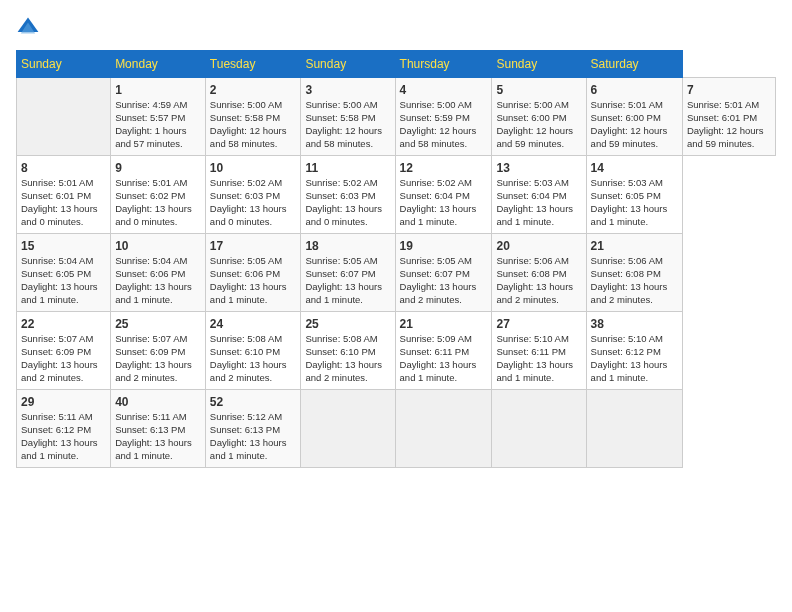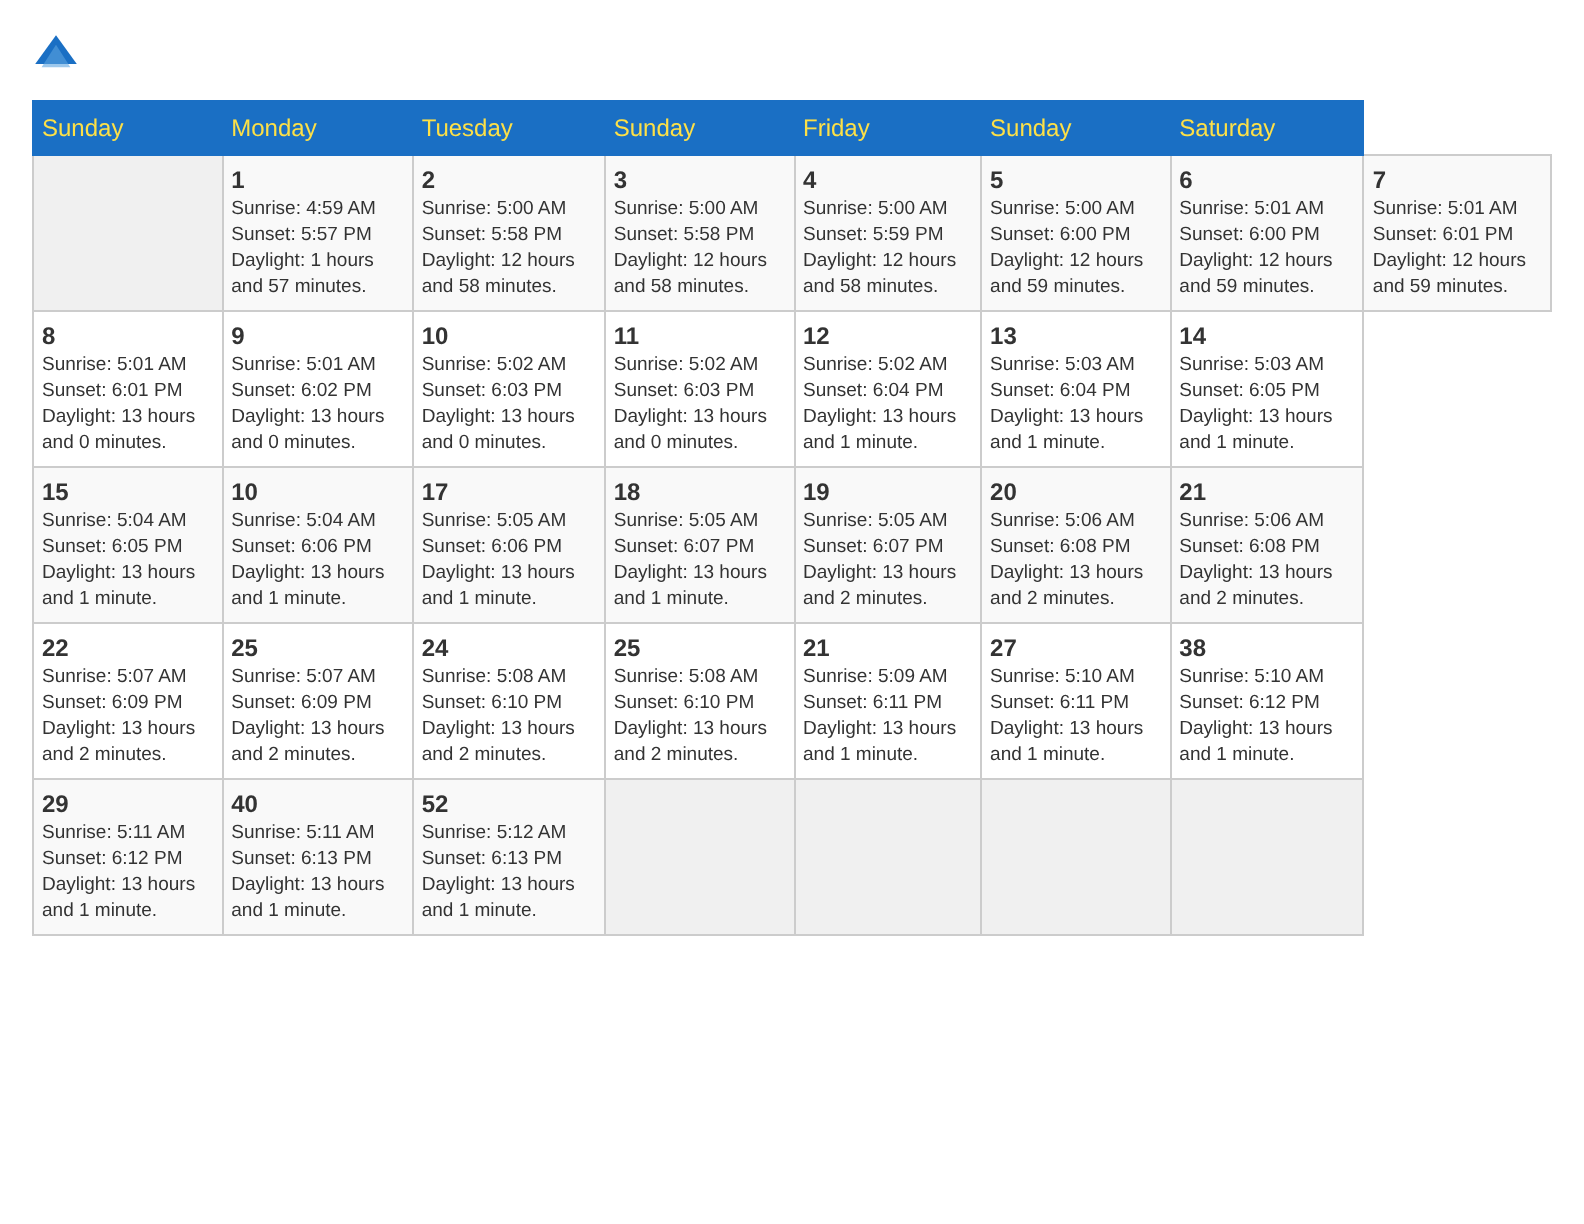--- a/index.html
+++ b/index.html
@@ -103,21 +103,21 @@
   </div>
 
   <table class="calendar">
     <thead>
       <tr>
 
       <th>Sunday</th>
           <th>Monday</th>
           <th>Tuesday</th>
           <th>Sunday</th>
-          <th>Friday</th>
+          <th>Thursday</th>
           <th>Sunday</th>
           <th>Saturday</th>
         </tr>
     </thead>
     <tbody id="calendar-body">
     <tr>
           <td class="empty-cell"></td>
           <td><span class="day-num">1</span><span>Sunrise: 4:59 AM</span><br><span>Sunset: 5:57 PM</span><br><span>Daylight: 1 hours and 57 minutes.</span></td>
           <td><span class="day-num">2</span><span>Sunrise: 5:00 AM</span><br><span>Sunset: 5:58 PM</span><br><span>Daylight: 12 hours and 58 minutes.</span></td>
           <td><span class="day-num">3</span><span>Sunrise: 5:00 AM</span><br><span>Sunset: 5:58 PM</span><br><span>Daylight: 12 hours and 58 minutes.</span></td>

